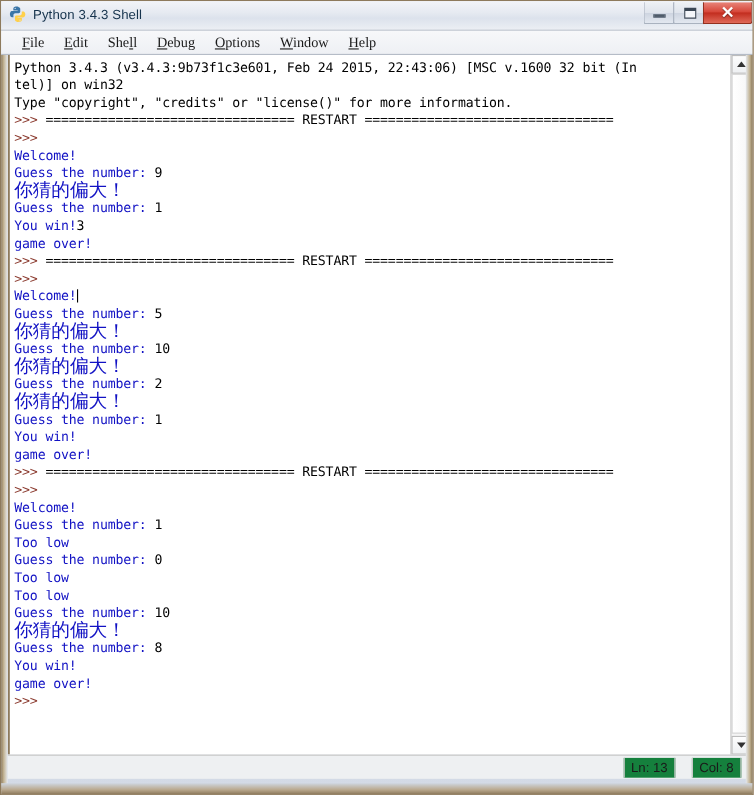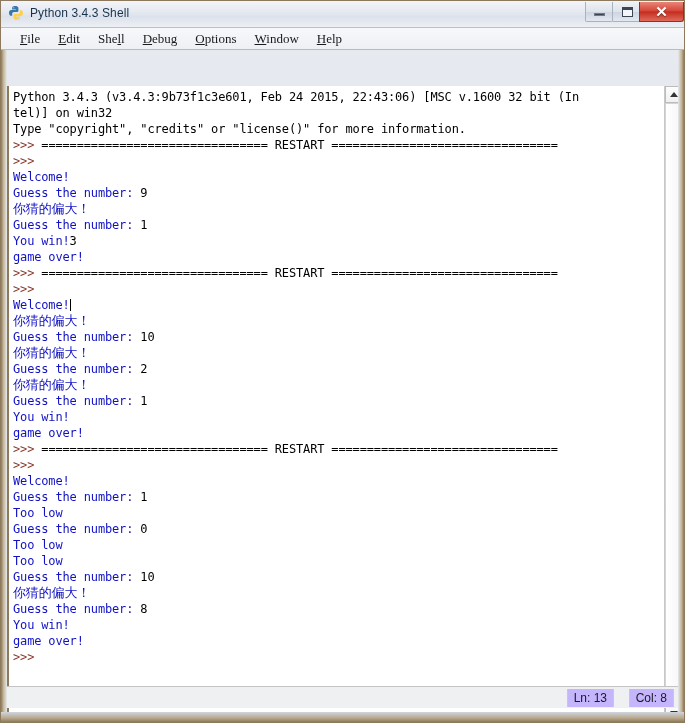--- a/index.html
+++ b/index.html
@@ -134,21 +134,20 @@
 
   
   #console-wrap {
     position: absolute;
     left: 6px; top: 49px;
     width: 673px;
     height: 636px;
     box-sizing: border-box;
     border-left: 2px solid #8d7a5c;
     background: #ffffff;
-    margin-top: 36px;
   }
   #console {
     position: absolute;
     left: 0; top: 0;
     width: 655px;
     height: 636px;
     box-sizing: border-box;
     background: #ffffff;
     overflow: hidden;
     padding: 3px 0 0 4px;
@@ -158,21 +157,21 @@
     font-size: 12px;
     line-height: 16px;
     height: 16px;
     white-space: pre;
     color: #000000;
     letter-spacing: -0.15px;
   }
   .c-black  { color: #000000; }
   .c-blue   { color: #1212c4; }
   .c-prompt { color: #8b3a2e; }
-  .c-cjk    { color: #1212c4; font-family: "DejaVu Sans", sans-serif; font-size: 13px; }
+  .c-cjk    { color: #1212c4; font-family: "DejaVu Sans", sans-serif; font-size: 17px; }
   .caret {
     display: inline-block;
     width: 1px;
     height: 12px;
     background: #000;
     vertical-align: -2px;
     margin-left: 0px;
   }
 
   
@@ -228,21 +227,21 @@
     position: absolute;
     top: 2px;
     height: 18px;
     line-height: 18px;
     font-size: 12px;
     color: #1a1a1a;
     padding: 0 6px;
     border-left: 1px solid #c9c9c9;
     border-right: 1px solid #c9c9c9;
     font-family: "Liberation Sans", sans-serif;
-    background: #c4b5fd;
+    background: #15803d;
   }
   #status-ln  { right: 66px; }
   #status-col { right: 6px; }
 
   
   #bottom-edge {
     position: absolute;
     left: 0; bottom: 0;
     width: 685px; height: 10px;
     background: linear-gradient(180deg,#cfd6e0 0%, #b9a88d 60%, #8d7a5c 100%);
@@ -308,20 +307,21 @@
         <div class="line"><span class="c-prompt">&gt;&gt;&gt; </span></div>
         <div class="line"><span class="c-blue">Welcome!</span></div>
         <div class="line"><span class="c-blue">Guess the number: </span><span class="c-black">9</span></div>
         <div class="line"><span class="c-cjk">你猜的偏大！</span></div>
         <div class="line"><span class="c-blue">Guess the number: </span><span class="c-black">1</span></div>
         <div class="line"><span class="c-blue">You win!</span><span class="c-black">3</span></div>
         <div class="line"><span class="c-blue">game over!</span></div>
         <div class="line"><span class="c-prompt">&gt;&gt;&gt; </span><span class="c-black">================================ RESTART ================================</span></div>
         <div class="line"><span class="c-prompt">&gt;&gt;&gt; </span></div>
         <div class="line"><span class="c-blue">Welcome!</span><span class="caret"></span></div>
+        <div class="line"><span class="c-blue">Guess the number: </span><span class="c-black">5</span></div>
         <div class="line"><span class="c-cjk">你猜的偏大！</span></div>
         <div class="line"><span class="c-blue">Guess the number: </span><span class="c-black">10</span></div>
         <div class="line"><span class="c-cjk">你猜的偏大！</span></div>
         <div class="line"><span class="c-blue">Guess the number: </span><span class="c-black">2</span></div>
         <div class="line"><span class="c-cjk">你猜的偏大！</span></div>
         <div class="line"><span class="c-blue">Guess the number: </span><span class="c-black">1</span></div>
         <div class="line"><span class="c-blue">You win!</span></div>
         <div class="line"><span class="c-blue">game over!</span></div>
         <div class="line"><span class="c-prompt">&gt;&gt;&gt; </span><span class="c-black">================================ RESTART ================================</span></div>
         <div class="line"><span class="c-prompt">&gt;&gt;&gt; </span></div>

